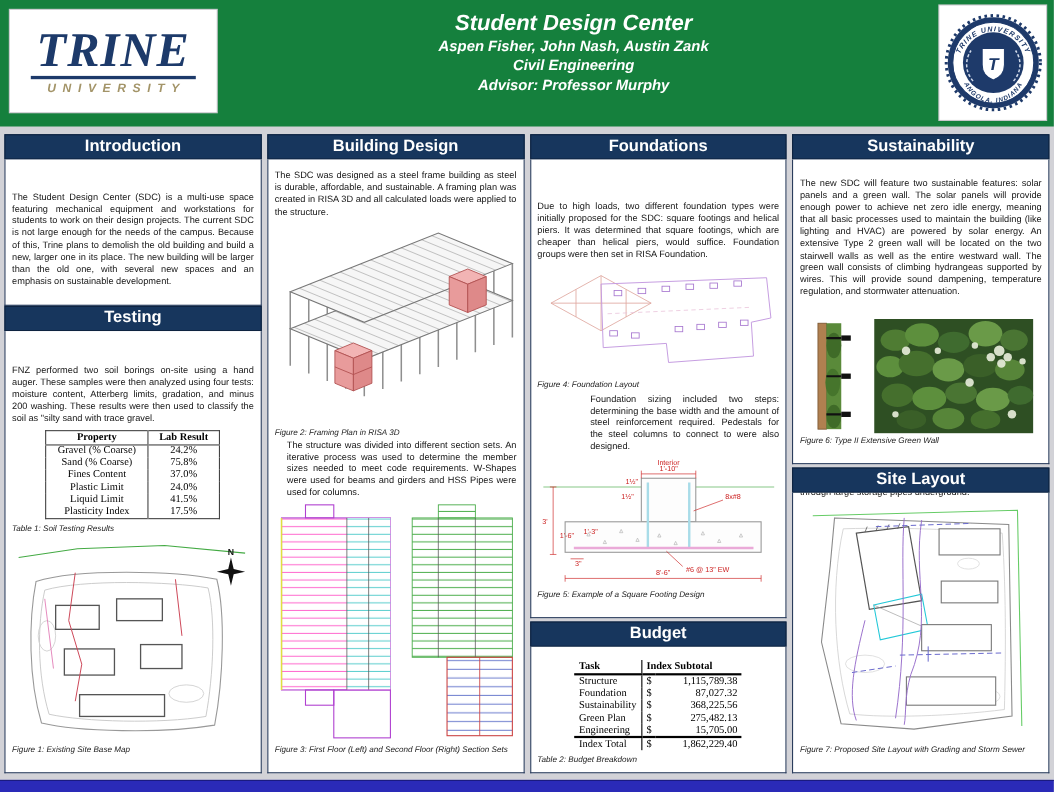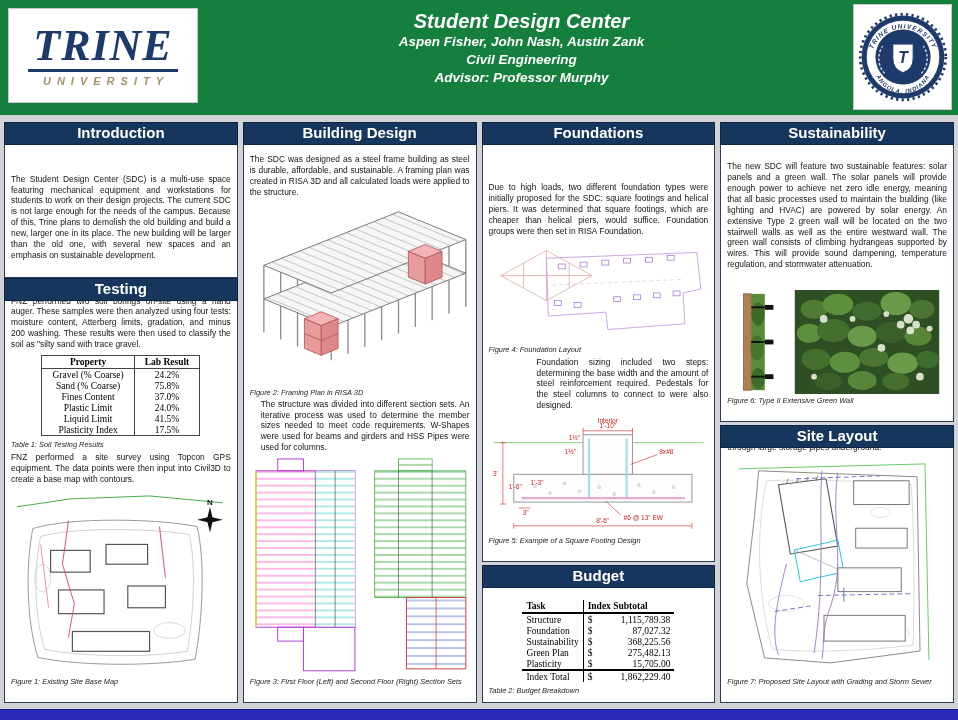--- a/index.html
+++ b/index.html
@@ -126,21 +126,20 @@
                 <td>Liquid Limit</td>
                 <td class="sep">41.5%</td>
               </tr>
           <tr>
                 <td>Plasticity Index</td>
                 <td class="sep">17.5%</td>
               </tr>
         </tbody>
           </table>
         <div class="cap">Table 1: Soil Testing Results</div>
-        <div class="bt" style="margin-top:3px;">FNZ performed a site survey using Topcon GPS equipment. The data points were then input into Civil3D to create a base map with contours.</div>
         <svg class="fig grow" width="100%" viewBox="0 0 222 190" preserveAspectRatio="none">
           <rect x="0" y="0" width="222" height="190" fill="#fff"></rect>
           <polyline points="6,20 60,12 140,9 214,16" fill="none" stroke="#44aa44" stroke-width="1"></polyline>
           <g transform="translate(201,33)">
             <polygon points="0,-13 2.5,-2.5 13,0 2.5,2.5 0,13 -2.5,2.5 -13,0 -2.5,-2.5" fill="#111"></polygon>
             <text x="0" y="-15" text-anchor="middle" font-size="8" font-weight="bold" fill="#111">N</text>
           </g>
           <path d="M 22,42 C 60,30 150,32 188,40 C 196,72 194,132 186,174 C 138,182 60,180 27,172 C 15,132 15,78 22,42 Z" fill="none" stroke="#999" stroke-width="1"></path>
           <path d="M 30,50 C 64,40 146,42 180,48 C 187,76 185,128 178,166 C 136,173 66,171 34,164 C 23,128 23,82 30,50 Z" fill="none" stroke="#c4c4c4" stroke-width="0.8"></path>
           <ellipse cx="160" cy="145" rx="16" ry="8" fill="none" stroke="#cfcfcf" stroke-width="0.8"></ellipse>
@@ -342,21 +341,21 @@
                 <td>Sustainability</td>
                 <td class="sep">$</td>
                 <td class="amt">368,225.56</td>
               </tr>
           <tr>
                 <td>Green Plan</td>
                 <td class="sep">$</td>
                 <td class="amt">275,482.13</td>
               </tr>
           <tr class="lastrow">
-                <td>Plasticity</td>
+                <td>Engineering</td>
                 <td class="sep">$</td>
                 <td class="amt">15,705.00</td>
               </tr>
           <tr class="total">
                 <td>Index Total</td>
                 <td class="sep">$</td>
                 <td class="amt">1,862,229.40</td>
               </tr>
         </tbody>
           </table>

